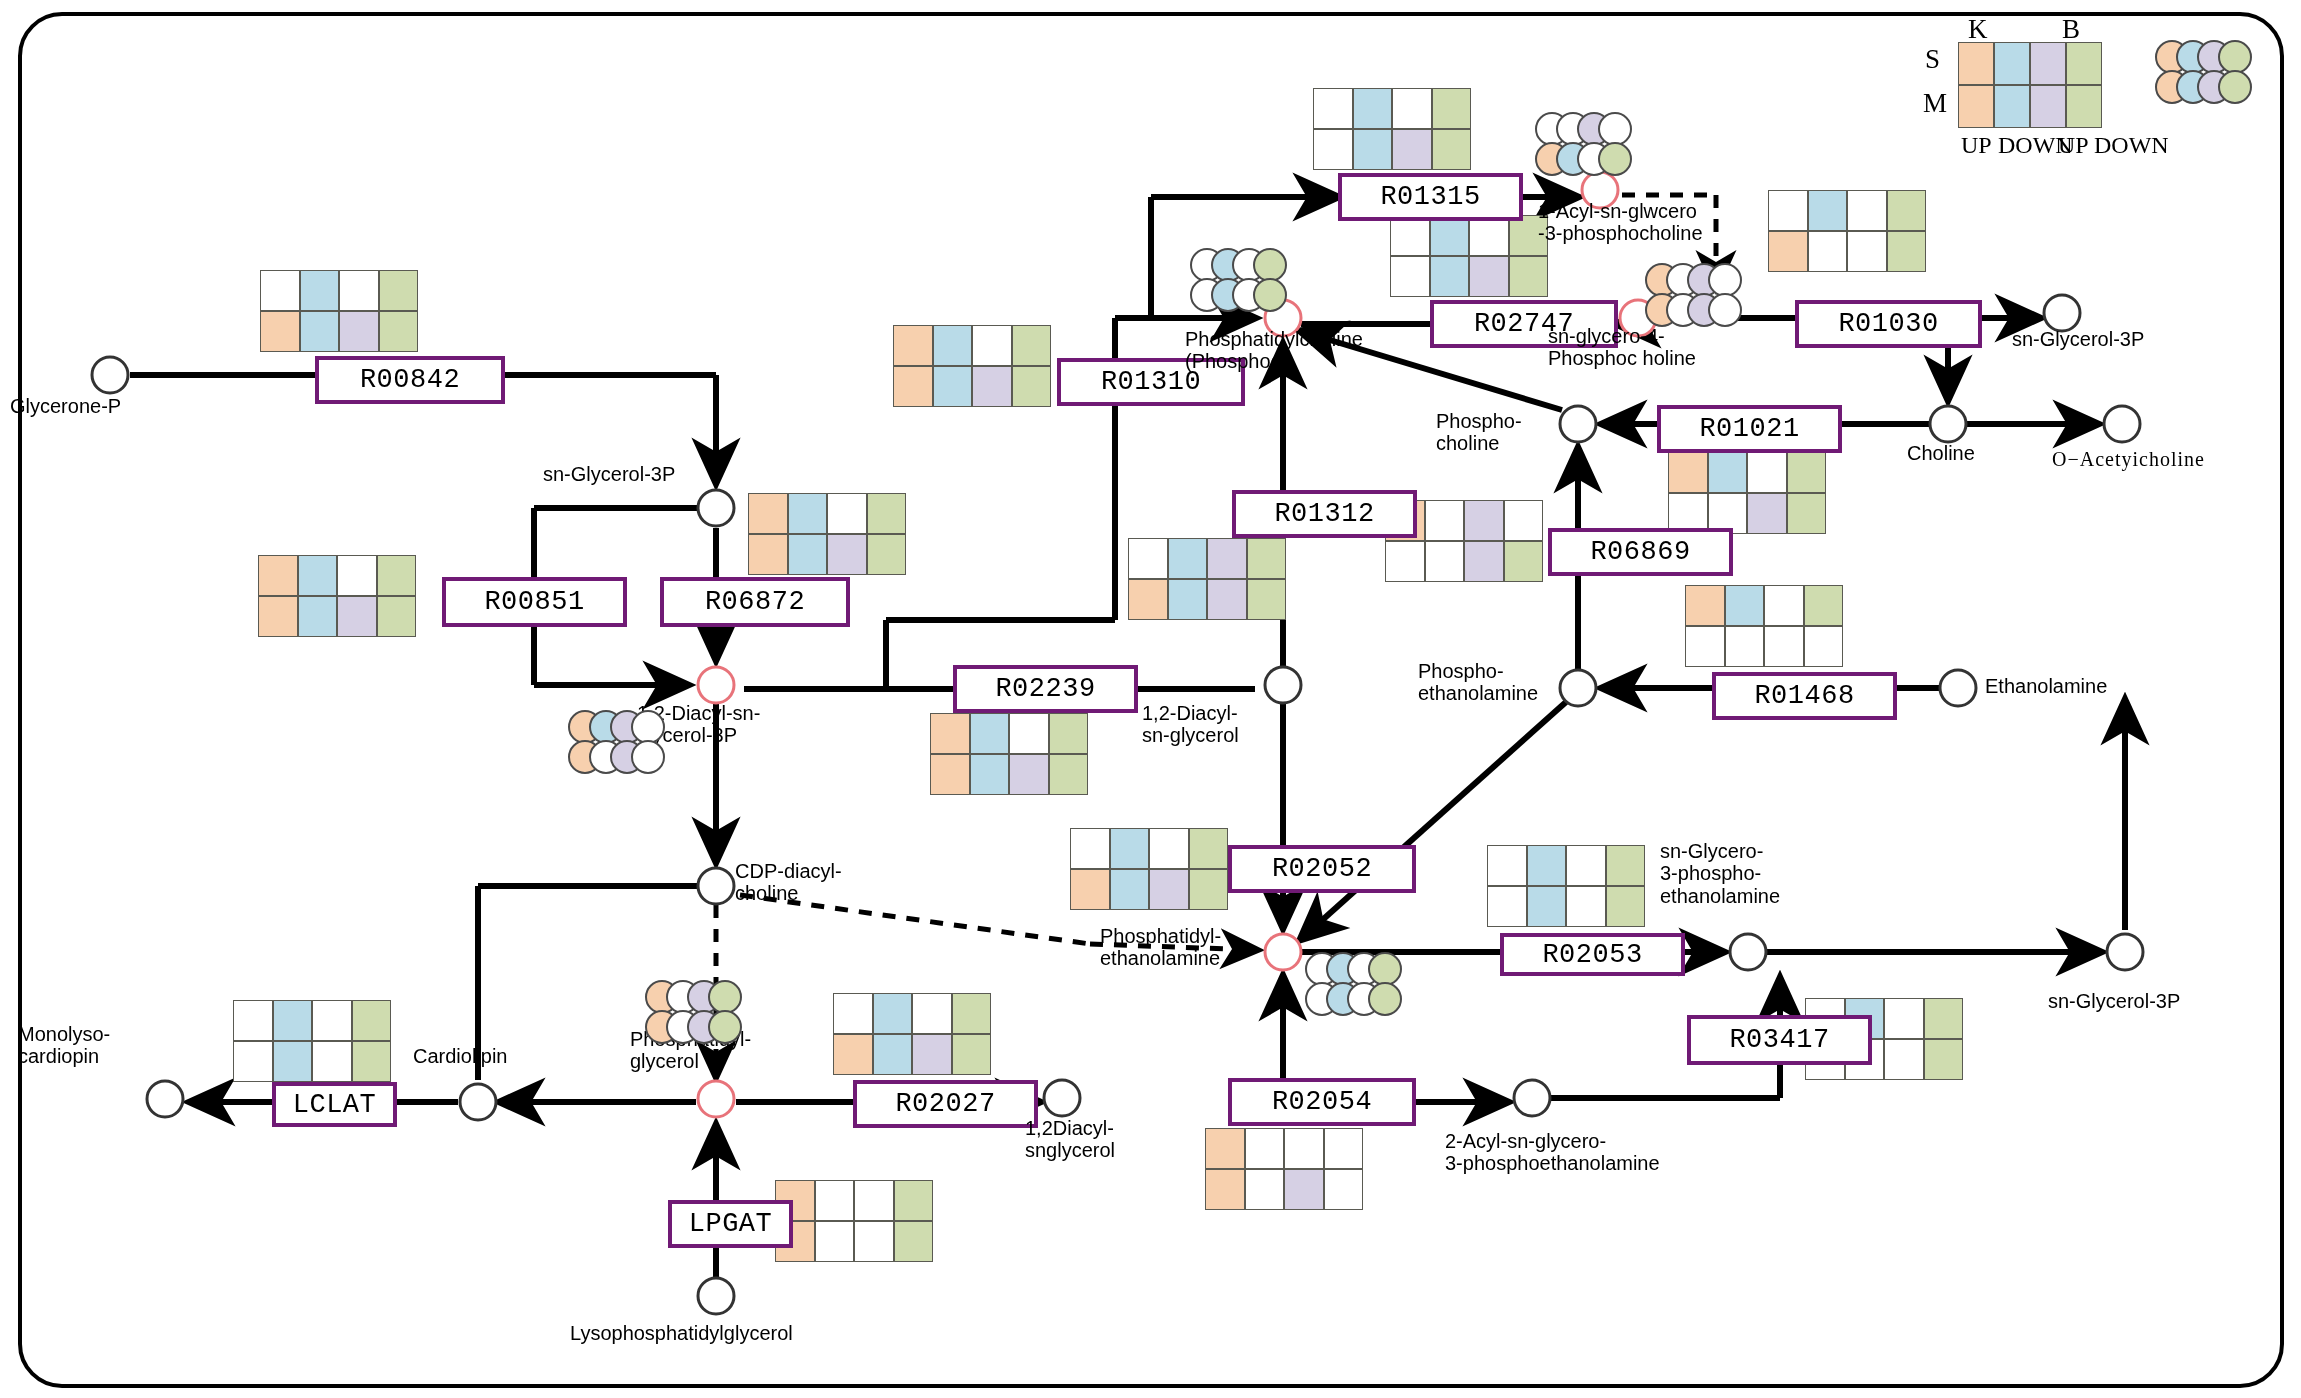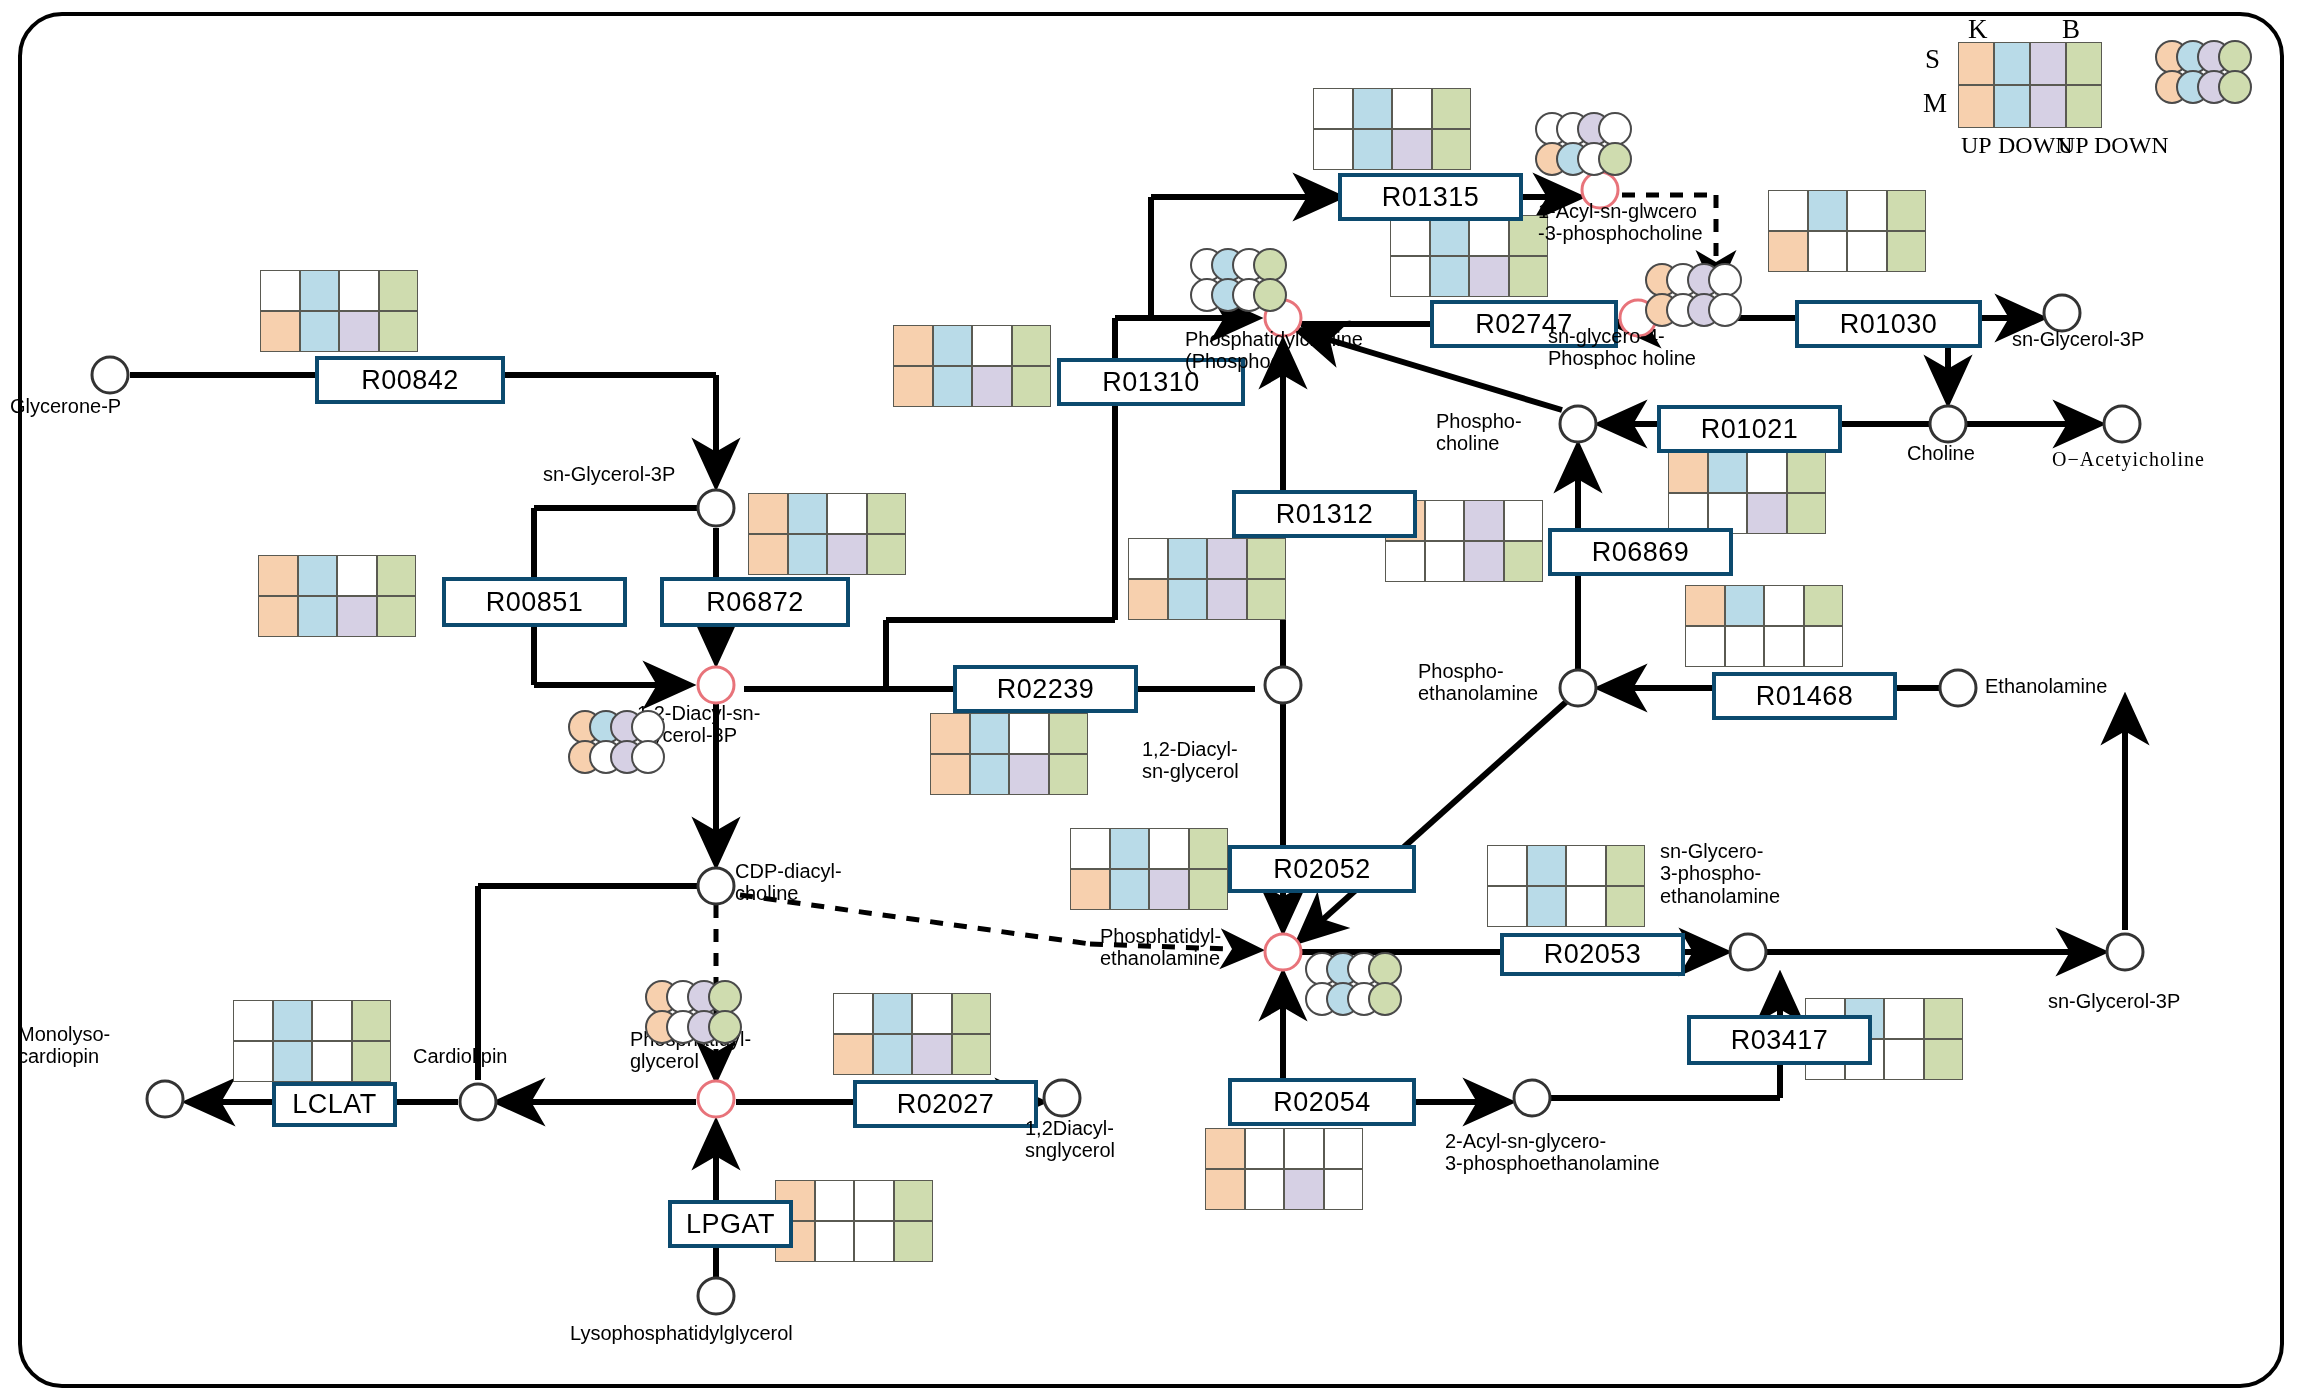--- a/index.html
+++ b/index.html
@@ -1,21 +1,21 @@
 <!DOCTYPE html>
 <html><head>
 <meta charset="utf-8">
 <style>
   html,body{margin:0;padding:0;background:#fff;}
   body{width:2301px;height:1398px;font-family:"Liberation Sans",sans-serif;}
   #stage{position:relative;width:2301px;height:1398px;overflow:hidden;background:#fff;}
   svg#canvas{position:absolute;left:0;top:0;width:2301px;height:1398px;}
   .cmp-label{position:absolute;font-family:"Liberation Sans",sans-serif;font-size:20px;color:#000;line-height:1.12;white-space:pre;}
   .cmp-label.serif{font-family:"Liberation Serif",serif;letter-spacing:1px;}
-  .rxn-box{position:absolute;border:4px solid #0c4a6e;background:#fff;font-family:Liberation Sans, sans-serif;font-size:27px;display:flex;align-items:center;justify-content:center;color:#000;box-sizing:border-box;letter-spacing:.5px;}
+  .rxn-box{position:absolute;border:4px solid #701a75;background:#fff;font-family:Liberation Mono, monospace;font-size:27px;display:flex;align-items:center;justify-content:center;color:#000;box-sizing:border-box;letter-spacing:.5px;}
   .grid{position:absolute;display:grid;grid-template-columns:repeat(4,1fr);grid-template-rows:repeat(2,1fr);box-sizing:border-box;}
   .grid div{border:1px solid #5a5a52;box-sizing:border-box;}
   .clus{position:absolute;}
   .clus .cir{position:absolute;width:34px;height:34px;border-radius:50%;border:2px solid #4a4a4a;box-sizing:border-box;}
   .title-box{position:absolute;left:47px;top:31px;width:635px;height:58px;border:5px solid #000;background:#fff;display:flex;align-items:center;padding-left:20px;box-sizing:border-box;}
   .title-box span{font-family:"Liberation Serif",serif;font-size:37px;letter-spacing:3.2px;color:#000;}
   .legend-txt{position:absolute;font-family:"Liberation Serif",serif;font-size:27px;color:#000;white-space:pre;}
 </style>
 </head>
 <body>
@@ -506,21 +506,21 @@
       <div class="cmp-label" style="left: 735px; top: 860px;">CDP-diacyl-
 choline</div>
       <div class="cmp-label" style="left: 413px; top: 1045px;">Cardiolipin</div>
       <div class="cmp-label" style="left: 18px; top: 1023px;">Monolyso-
 cardiopin</div>
       <div class="cmp-label" style="left: 630px; top: 1028px;">Phosphatidyl-
 glycerol</div>
       <div class="cmp-label" style="left: 570px; top: 1322px;">Lysophosphatidylglycerol</div>
       <div class="cmp-label" style="left: 1025px; top: 1117px;">1,2Diacyl-
 snglycerol</div>
-      <div class="cmp-label" style="left: 1142px; top: 702px; margin-top: 36px;">1,2-Diacyl-
+      <div class="cmp-label" style="left: 1142px; top: 702px;">1,2-Diacyl-
 sn-glycerol</div>
       <div class="cmp-label" style="left: 1185px; top: 328px;">Phosphatidylcholine
 (Phosphoc)</div>
       <div class="cmp-label" style="left: 1538px; top: 200px;">1-Acyl-sn-glwcero
 -3-phosphocholine</div>
       <div class="cmp-label" style="left: 1548px; top: 325px;">sn-glycero-4-
 Phosphoc holine</div>
       <div class="cmp-label" style="left: 1436px; top: 410px;">Phospho-
 choline</div>
       <div class="cmp-label" style="left: 1907px; top: 442px;">Choline</div>

